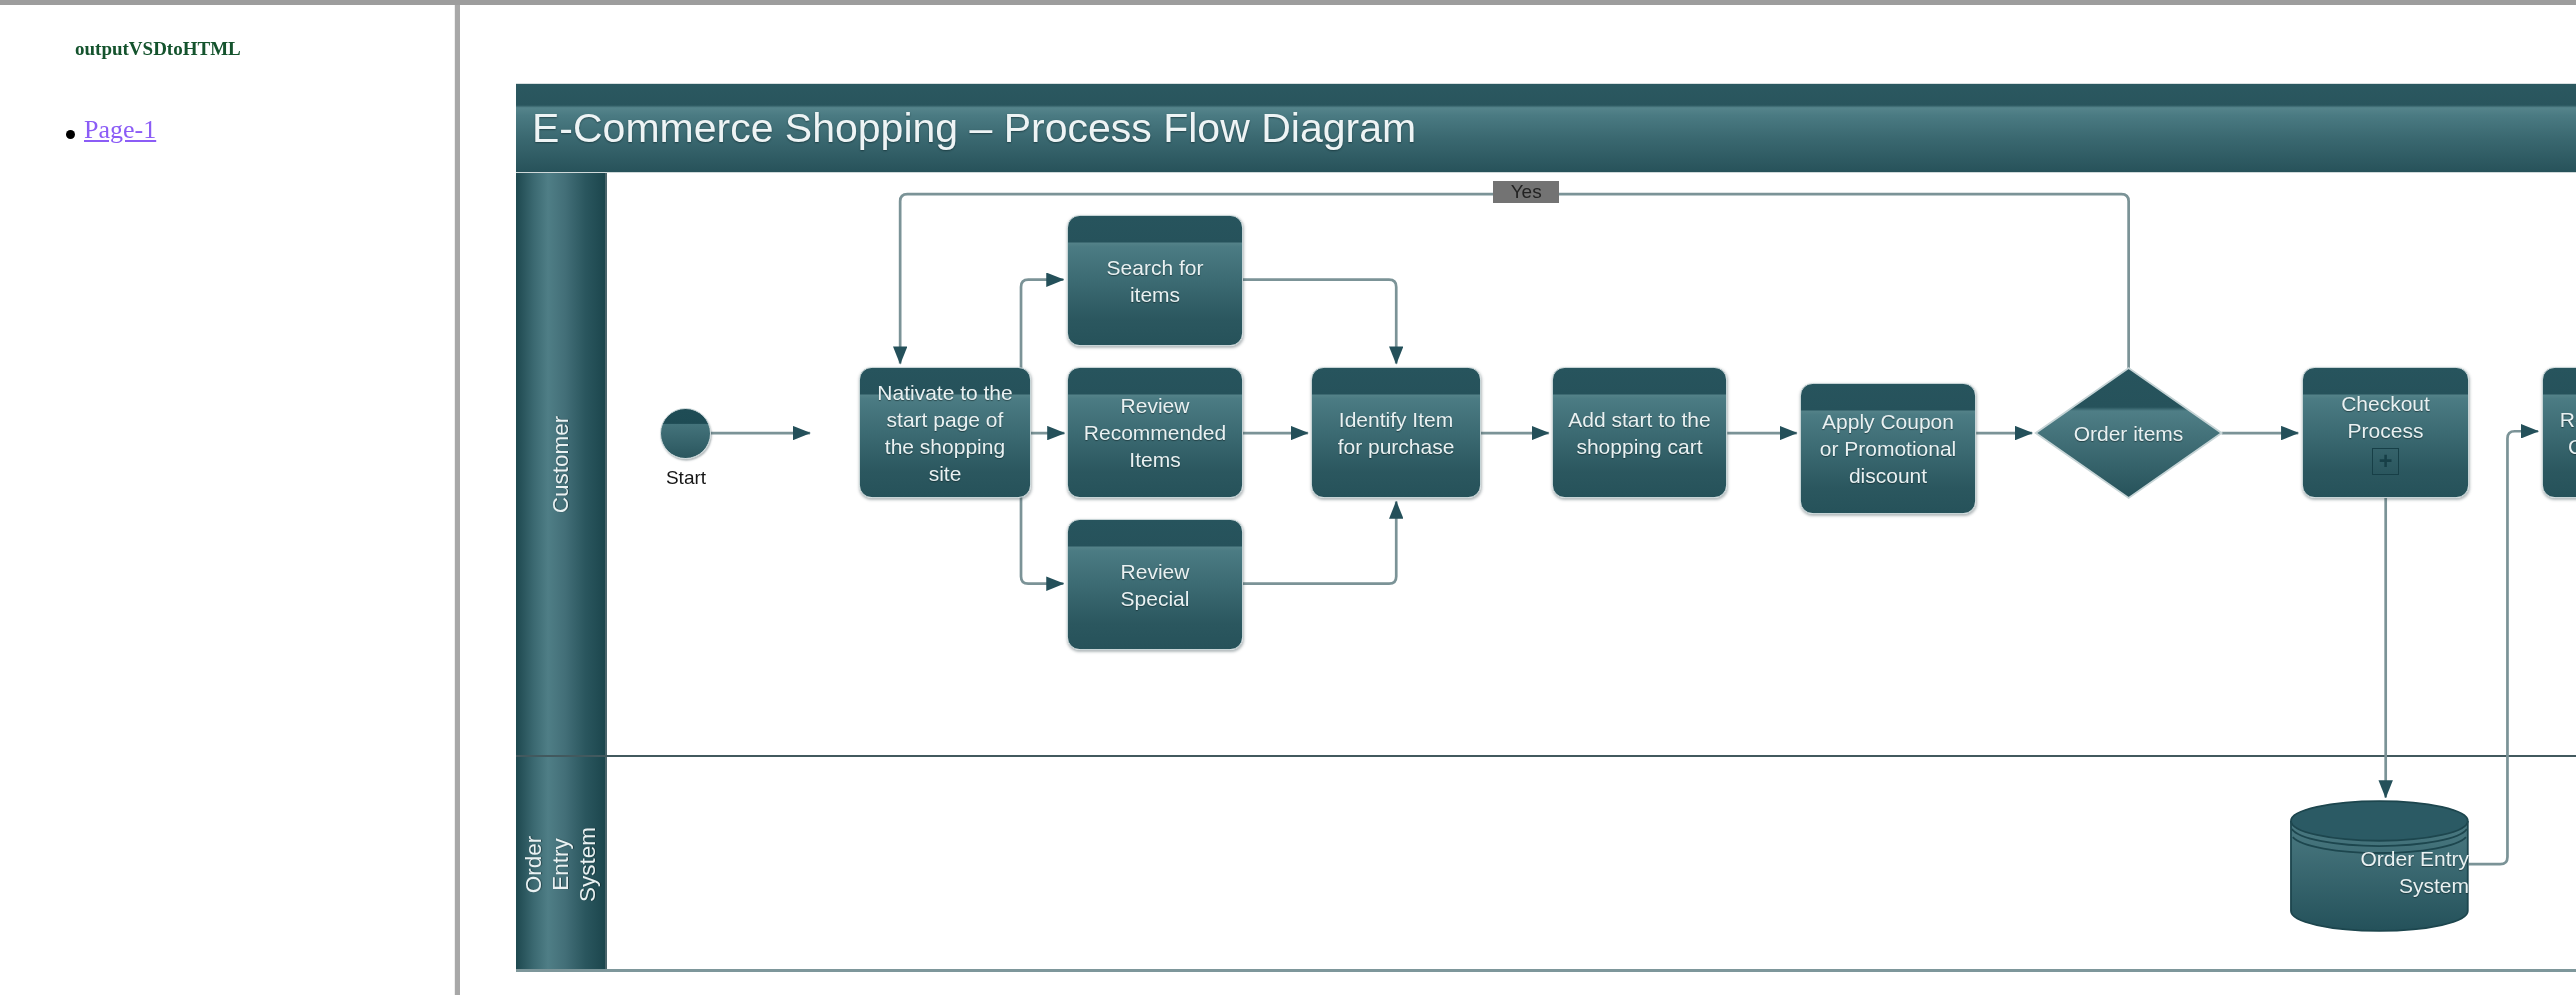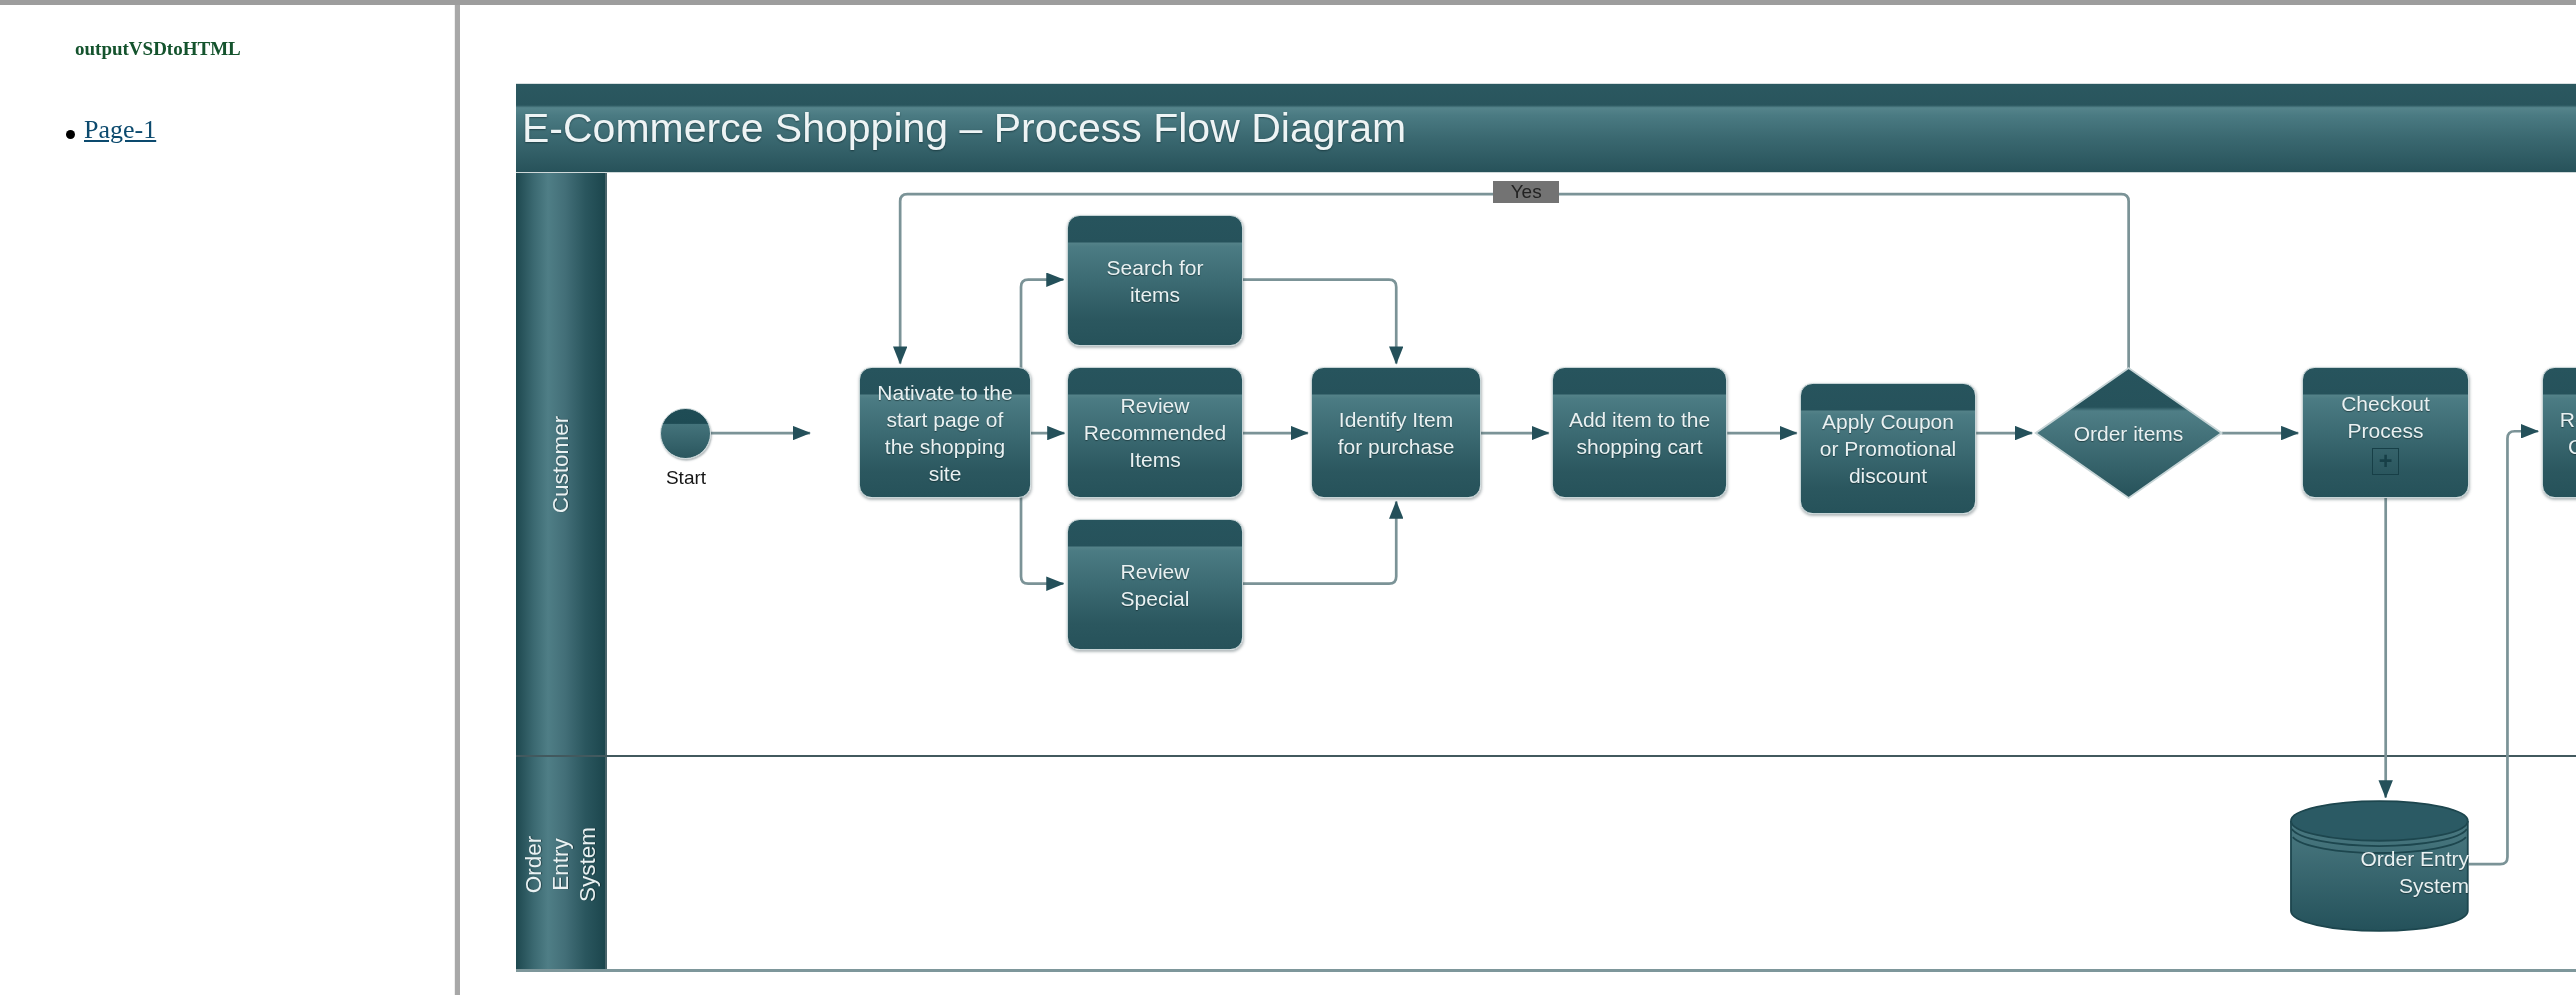--- a/index.html
+++ b/index.html
@@ -6,27 +6,27 @@
             font-family:"Liberation Sans",sans-serif;}
   
   .topbar{position:absolute;left:0;top:0;width:2576px;height:5.4px;background:#9d9d9d;}
   .vdivider{position:absolute;left:454px;top:5.4px;width:6.3px;height:990px;background:#a8a8a8;
             border-left:1.8px solid #eeeeee;box-sizing:border-box;cursor:col-resize;}
   
   .sb-title{position:absolute;left:75px;top:38px;font-family:"Liberation Serif",serif;
             font-weight:bold;font-size:19px;color:#14532d;}
   .bullet{position:absolute;left:66px;top:130px;width:9px;height:9px;border-radius:50%;background:#000;}
   .sb-link{position:absolute;left:84px;top:115px;font-family:"Liberation Serif",serif;
-           font-size:26px;color:#0c4a6e;text-decoration:underline;cursor:pointer;}
+           font-size:26px;color:#8b5cf6;text-decoration:underline;cursor:pointer;}
   
   .title-band{position:absolute;left:516px;top:83px;width:2060px;height:90px;box-sizing:border-box;
       border-top:1.8px solid #d8e0e1;border-bottom:1.8px solid #cfd9da;
       background:linear-gradient(180deg,#2b5860 0%,#29555d 24%,#55848b 27%,#4a7a82 36%,#3a6870 62%,#27525a 100%);
       display:flex;align-items:center;}
-  .title-band span{font-size:41px;color:#eef4f5;padding-left:6px;text-shadow:0 0.9px 1.8px rgba(0,20,24,.45);
+  .title-band span{font-size:41px;color:#eef4f5;padding-left:16px;text-shadow:0 0.9px 1.8px rgba(0,20,24,.45);
       white-space:nowrap;text-align:right;}
   .lane-band{position:absolute;left:516px;width:89px;
       background:linear-gradient(90deg,#1e484f 0%,#3b6971 20%,#4f7e86 36%,#436f78 55%,#2a565e 78%,#1c464d 100%);
       display:flex;align-items:center;justify-content:center;}
   .lane-customer{top:173px;height:582px;}
   .lane-oes{top:757px;height:215px;}
   .vtext{transform:rotate(-90deg);color:#e9f1f2;font-size:22.5px;line-height:27px;text-align:center;
       white-space:pre-line;text-shadow:0 0.9px 0.9px rgba(10,25,28,.5);}
   .vline{position:absolute;left:605px;top:173px;width:1.8px;height:798px;background:#4a656b;}
   .hline{position:absolute;left:516px;width:2060px;}
@@ -140,21 +140,21 @@
   </div>
   <div class="node" style="left:1067px;top:519px;width:176px;height:131px;">
     <span class="nt">Review
 Special</span>
   </div>
   <div class="node" style="left:1311px;top:367px;width:170px;height:131px;">
     <span class="nt">Identify Item
 for purchase</span>
   </div>
   <div class="node" style="left:1552px;top:367px;width:175px;height:131px;">
-    <span class="nt">Add item to the
+    <span class="nt">Add start to the
 shopping cart</span>
   </div>
   <div class="node" style="left:1800px;top:367px;width:176px;height:131px;margin-top:16px;">
     <span class="nt">Apply Coupon
 or Promotional
 discount</span>
   </div>
   <div class="node" style="left:2302px;top:367px;width:167px;height:131px;">
     <span class="nt">Checkout
 Process</span>

